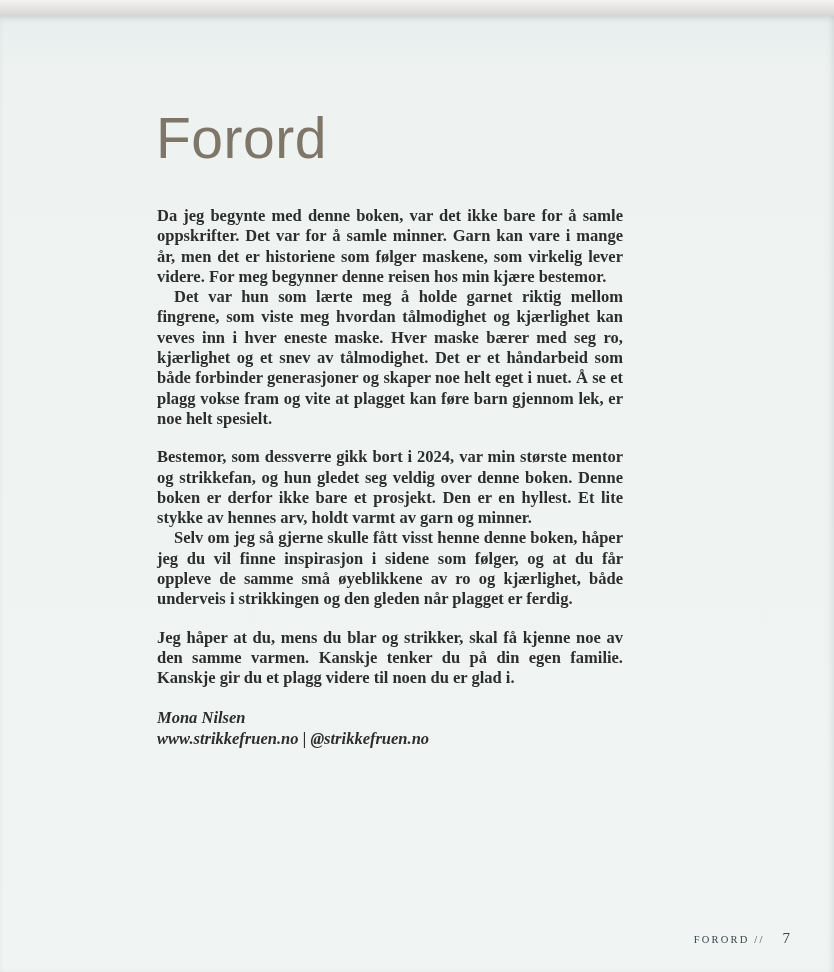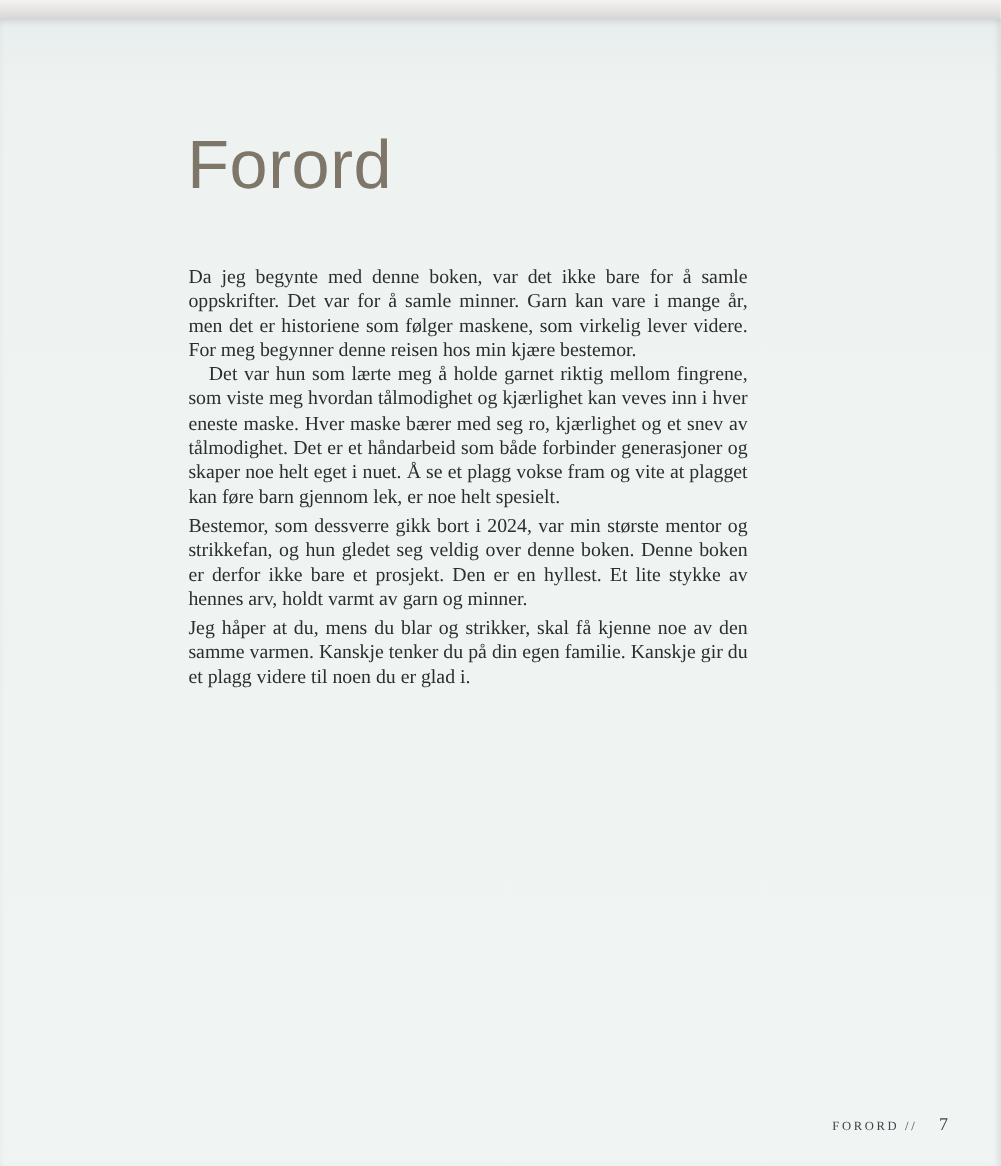--- a/index.html
+++ b/index.html
@@ -18,27 +18,27 @@
     box-shadow: inset -4px 0 6px -2px rgba(90,100,100,0.12),
                 inset 0 4px 6px -2px rgba(90,100,100,0.16);
   }
   .title {
     position:absolute; left:156px; top:72px;
     font-family:"Liberation Sans", sans-serif;
     font-size:57px; font-weight:400; line-height:1;
     color:#7e7668; letter-spacing:0.5px;
   }
   .body-text {
-    position:absolute; left:157px; top:221px; width:466px;
+    position:absolute; left:157px; top:206px; width:466px;
     font-size:16.5px; line-height:20.3px; color:#2d2d2d;
-    text-align:justify; hyphens:auto;
+    text-align:justify; hyphens:auto;font-weight:bold;
   }
   .body-text p { margin:0; }
   .body-text p.indent { text-indent:17px; }
-  .body-text p.gap { margin-top:4px; }
+  .body-text p.gap { margin-top:18px; }
   .signature { margin-top:18px; font-style:italic; }
   .signature div { line-height:21px; }
   .folio {
     position:absolute; top:930px; right:44px;
     display:flex; align-items:baseline; gap:18px;
     color:#3e4448;
   }
   .folio .section { font-size:10.5px; letter-spacing:2.2px; }
   .folio .num { font-size:15px; }
 </style>
@@ -47,19 +47,24 @@
 
 <div class="top-edge"></div>
 <div class="page-sheet"></div>
 
 <h1 class="title">Forord</h1>
 
 <div class="body-text">
   <p>Da jeg begynte med denne boken, var det ikke bare for å samle oppskrifter. Det var for å samle minner. Garn kan vare i mange år, men det er historiene som følger maskene, som virkelig lever videre. For meg begynner denne reisen hos min kjære bestemor.</p>
   <p class="indent">Det var hun som lærte meg å holde garnet riktig mellom fingrene, som viste meg hvordan tålmodighet og kjærlighet kan veves inn i hver eneste maske. Hver maske bærer med seg ro, kjærlighet og et snev av tålmodighet. Det er et håndarbeid som både forbinder generasjoner og skaper noe helt eget i nuet. Å se et plagg vokse fram og vite at plagget kan føre barn gjennom lek, er noe helt spesielt.</p>
   <p class="gap">Bestemor, som dessverre gikk bort i 2024, var min største mentor og strikkefan, og hun gledet seg veldig over denne boken. Denne boken er derfor ikke bare et prosjekt. Den er en hyllest. Et lite stykke av hennes arv, holdt varmt av garn og minner.</p>
+  <p class="indent">Selv om jeg så gjerne skulle fått visst henne denne boken, håper jeg du vil finne inspirasjon i sidene som følger, og at du får oppleve de samme små øyeblikkene av ro og kjærlighet, både underveis i strikkingen og den gleden når plagget er ferdig.</p>
   <p class="gap">Jeg håper at du, mens du blar og strikker, skal få kjenne noe av den samme varmen. Kanskje tenker du på din egen familie. Kanskje gir du et plagg videre til noen du er glad i.</p>
+  <div class="signature">
+    <div>Mona Nilsen</div>
+    <div>www.strikkefruen.no | @strikkefruen.no</div>
+  </div>
 </div>
 
 <div class="folio">
   <span class="section">FORORD //</span>
   <span class="num">7</span>
 </div>
 
 </body></html>

